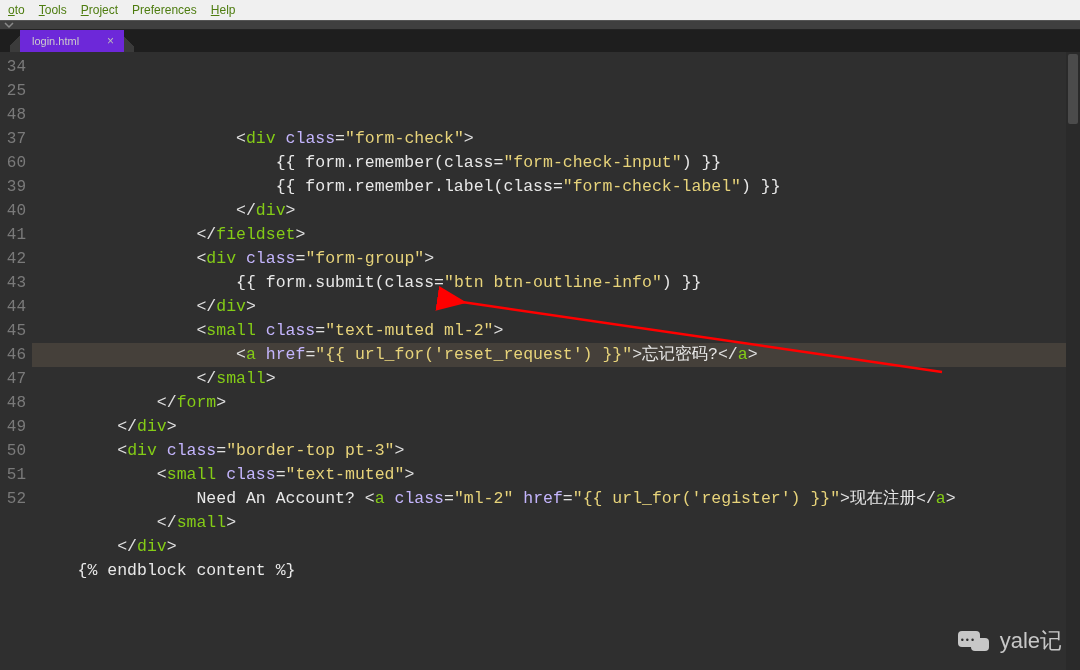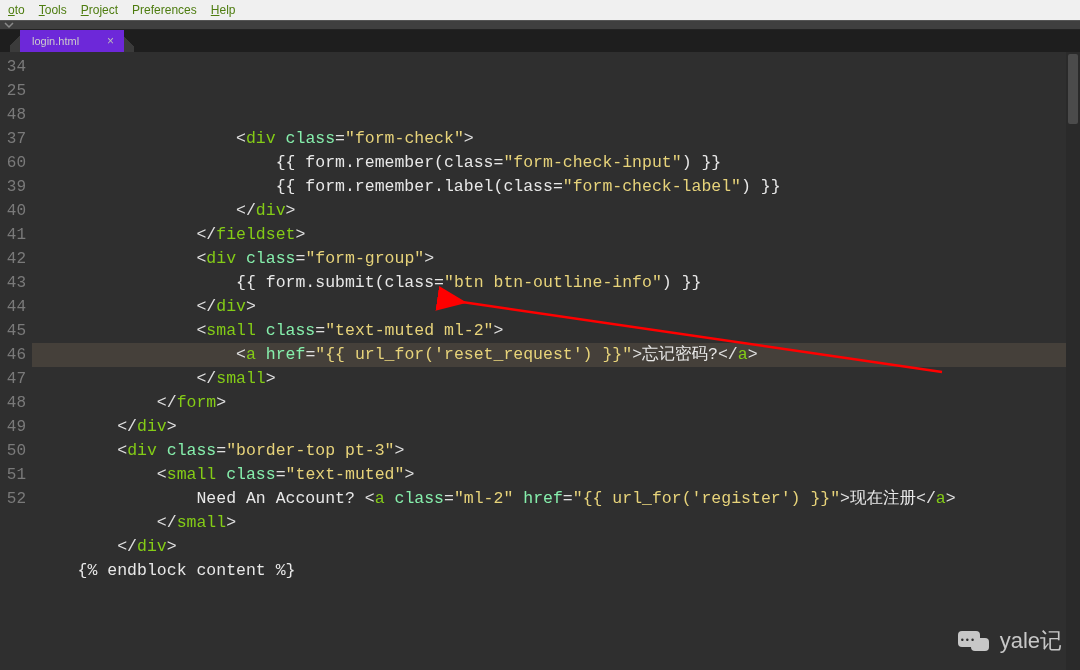--- a/index.html
+++ b/index.html
@@ -86,21 +86,21 @@
     position: relative;
     white-space: pre;
     overflow: hidden;
   }
   .code .row { height: 24px; padding-left: 6px; }
   .code .row.hl { background: #45403a; }
 
   
   .pun { color: #e0e0e0; }
   .tag { color: #84cc16; }        
-  .attr { color: #86efac; }       
+  .attr { color: #c4b5fd; }       
   .str { color: #e7d37a; }        
   .txt { color: #e8e8e8; margin-top: 44px; }
 
   
   .arrow-svg { position: absolute; left: 0; top: 0; pointer-events: none; }
 
   
   .watermark {
     position: absolute;
     right: 18px;

